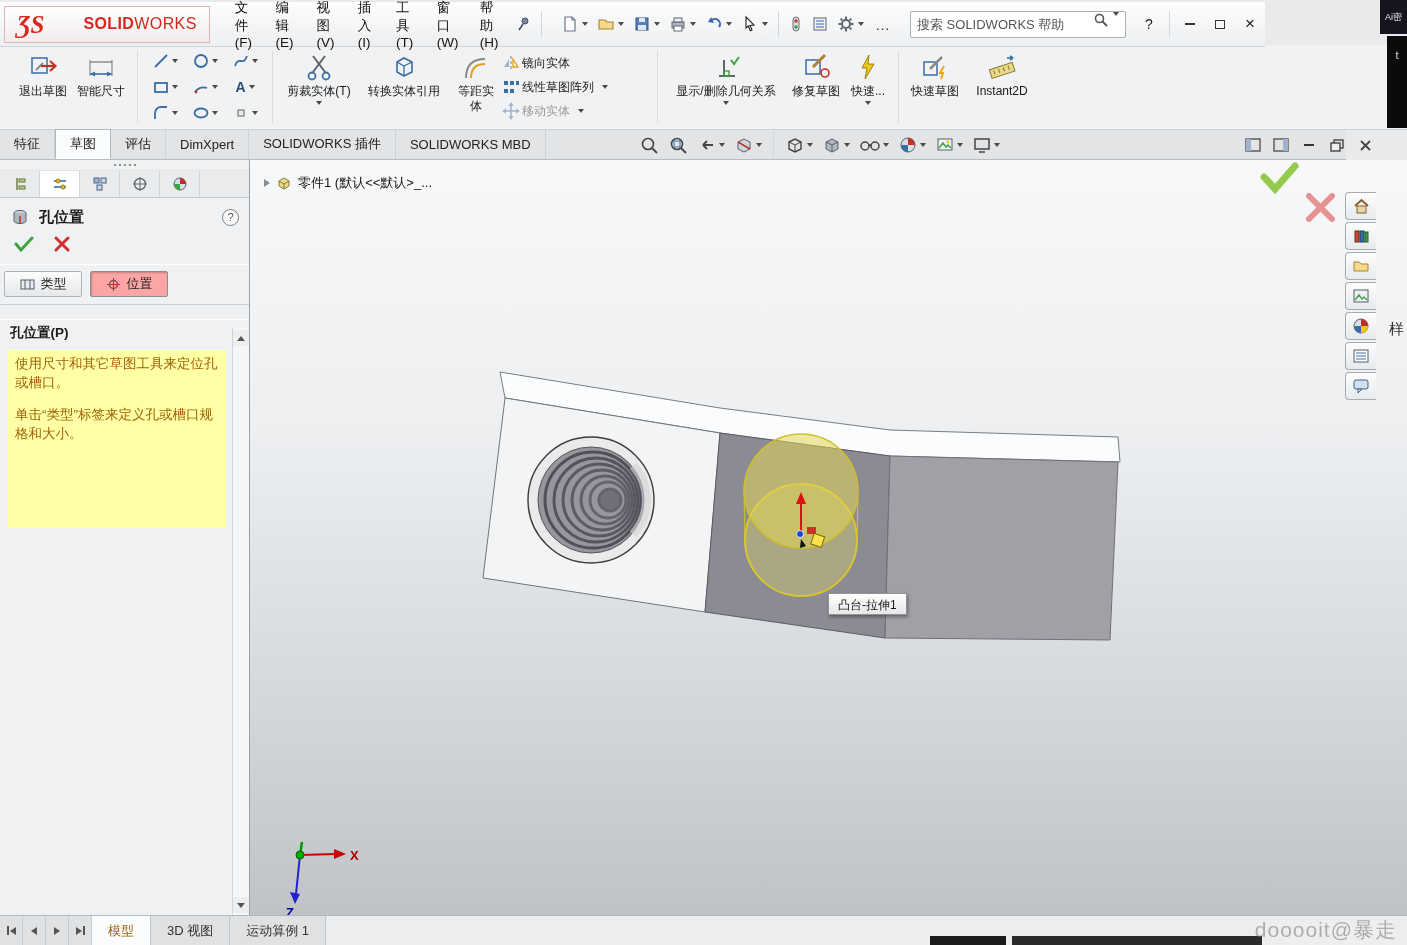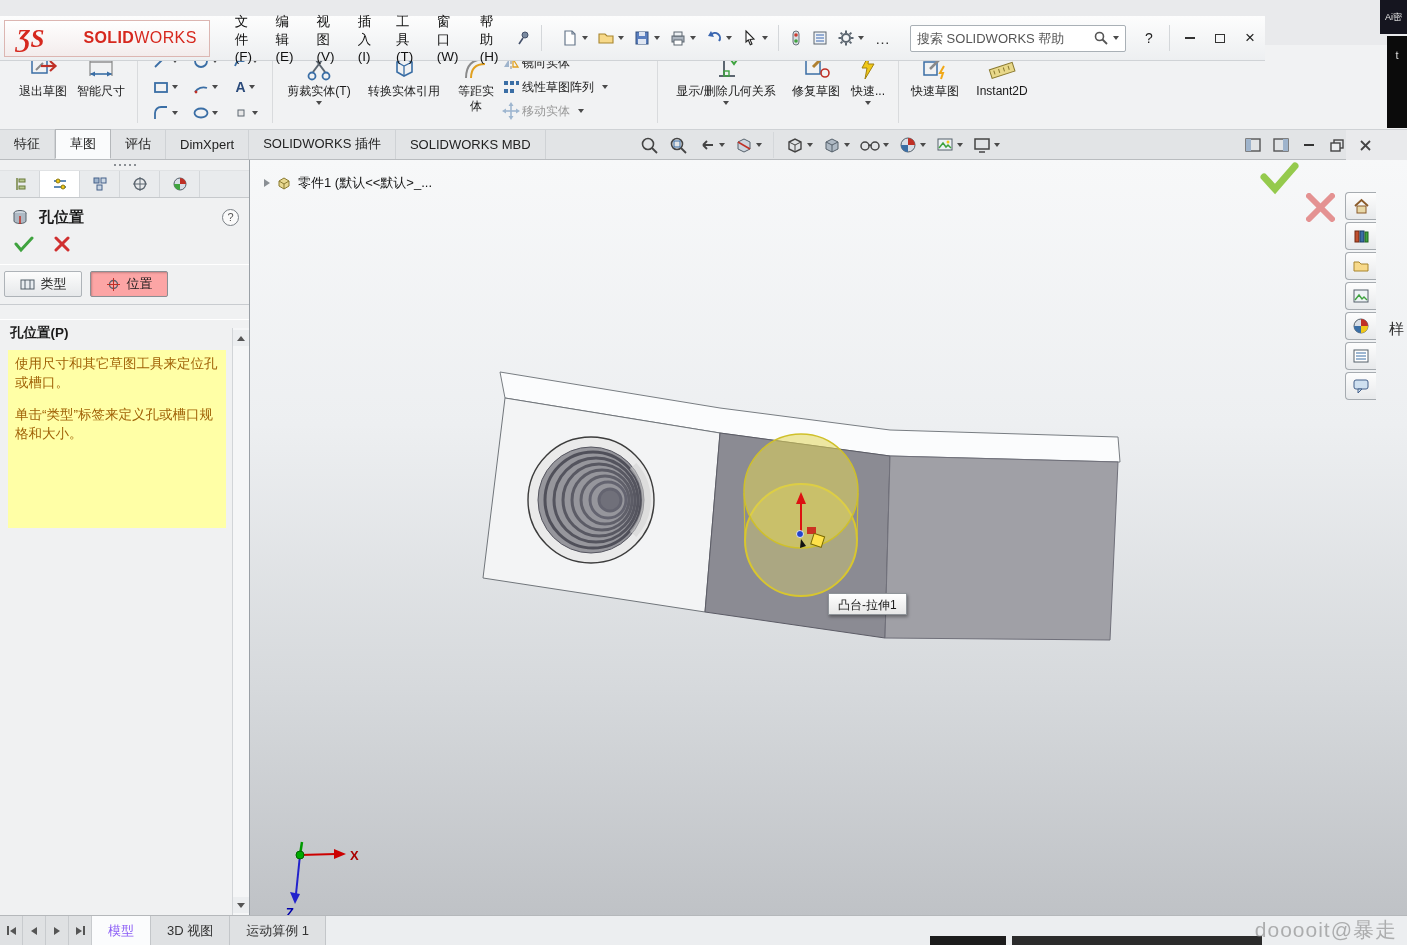--- a/index.html
+++ b/index.html
@@ -6,33 +6,33 @@
 html,body{width:1407px;height:945px;}
 body{font-family:"Liberation Sans","DejaVu Sans",sans-serif;font-size:13px;color:#1b1b1b;background:#e9eaec;overflow:hidden;position:relative;}
 
 
 .caret{width:0;height:0;border-left:3.5px solid transparent;border-right:3.5px solid transparent;border-top:4px solid #4a4a4a;display:inline-block;}
 .tri-l{width:0;height:0;border-top:4px solid transparent;border-bottom:4px solid transparent;border-right:6px solid #555;display:inline-block;}
 .tri-r{width:0;height:0;border-top:4px solid transparent;border-bottom:4px solid transparent;border-left:6px solid #555;display:inline-block;}
 .navbar-el{width:2px;height:9px;background:#555;display:inline-block;}
 
 
-.titlebar{position:absolute;left:0;top:16px;width:1265px;height:45px;background:linear-gradient(#fdfdfd,#edeff1);border-bottom:1px solid #d0d3d6;display:flex;align-items:center;z-index:5;}
+.titlebar{position:absolute;left:0;top:2px;width:1265px;height:45px;background:linear-gradient(#fdfdfd,#edeff1);border-bottom:1px solid #d0d3d6;display:flex;align-items:center;z-index:5;}
 .logo{display:flex;align-items:center;gap:7px;height:37px;padding:0 12px;margin-left:4px;border:1px solid #dcb6b2;background:linear-gradient(#ffffff,#f3ecec);}
 .logo-glyph{font-family:"Liberation Serif",serif;font-style:italic;font-weight:bold;font-size:25px;color:#d6281e;line-height:1;}
 .logo-text{font-size:16px;letter-spacing:.4px;color:#d6281e;}
 .logo-text .lt-b{font-weight:bold;margin-left:32px;}
 .menus{display:flex;margin-left:16px;}
 .menu{padding:5px 9px;font-size:13.5px;color:#111;}
 .tb-icons{display:flex;align-items:center;margin-left:10px;gap:1px;}
 .tbtn{display:flex;align-items:center;gap:3px;padding:3px 4px;border-radius:2px;}
 .tbtn svg{display:block;}
 .vline{width:1px;height:26px;background:#d4d7da;margin:0 5px;}
 .more-btn{font-size:15px;color:#333;padding:0 6px;}
-.search{display:flex;align-items:center;width:226px;height:27px;border:1px solid #a9b0b6;background:#fff;border-radius:2px;padding:0 6px;margin-left:14px;}
+.search{display:flex;width:226px;height:27px;border:1px solid #a9b0b6;background:#fff;border-radius:2px;padding:0 6px;margin-left:14px;}
 .search input{border:none;outline:none;flex:1;font-size:13px;color:#444;background:transparent;font-family:inherit;}
 .search input::placeholder{color:#555;opacity:1;}
 .wc{width:30px;height:27px;display:flex;align-items:center;justify-content:center;font-size:14px;color:#222;}
 .wc-bar{width:10px;height:2px;background:#333;}
 .wc-box{width:10px;height:9px;border:1.5px solid #333;}
 
 
 .ribbon{position:absolute;left:0;top:45px;width:1407px;height:85px;background:#f1f2f3;border-bottom:1px solid #cfd2d5;display:flex;align-items:center;padding-left:14px;z-index:4;}
 .rbig{display:flex;flex-direction:column;align-items:center;justify-content:flex-start;gap:2px;padding:5px 5px 2px;min-width:56px;max-width:100px;height:80px;font-size:12px;text-align:center;color:#1a1a1a;line-height:1.25;}
 .rbig svg{display:block;}
@@ -81,21 +81,21 @@
 .viewport{position:absolute;left:250px;top:160px;width:1157px;height:755px;background:linear-gradient(180deg,#f7f8f9 0%,#edeff1 35%,#d6d9dc 70%,#bfc2c6 100%);overflow:hidden;z-index:1;}
 .ftree{position:absolute;left:14px;top:14px;display:flex;align-items:center;gap:6px;font-size:13px;color:#151515;}
 .vtooltip{position:absolute;left:578px;top:433px;height:22px;padding:3px 9px;background:linear-gradient(#ffffff,#e7e7e7);border:1px solid #8f9499;box-shadow:1px 2px 3px rgba(0,0,0,.35);font-size:12px;white-space:nowrap;}
 .taskpane{position:absolute;left:1095px;top:32px;display:flex;flex-direction:column;gap:2px;}
 .tpbtn{width:31px;height:28px;border:1px solid #a6abb0;border-right:none;border-radius:4px 0 0 4px;background:linear-gradient(#fdfdfd,#e7e9eb);display:flex;align-items:center;justify-content:center;}
 
 
 .bottombar{position:absolute;left:0;top:915px;width:1407px;height:30px;background:#eceef0;border-top:1px solid #b5b8bb;display:flex;align-items:stretch;z-index:5;}
 .navbtn{width:23px;display:flex;align-items:center;justify-content:center;gap:1px;border-right:1px solid #c8cbce;background:#dfe1e3;}
 .btab{padding:0 16px;display:flex;align-items:center;font-size:13px;border-right:1px solid #c3c6c9;background:#dfe1e3;color:#333;}
-.btab.active{background:#fbfcfd;color:#8b5cf6;}
+.btab.active{background:#fbfcfd;color:#a16207;}
 
 
 .fragA{position:absolute;left:1380px;top:0;width:27px;height:34px;background:#15151f;color:#e4e4e4;font-size:9px;display:flex;align-items:center;justify-content:center;z-index:9;}
 .fragB{position:absolute;left:1387px;top:36px;width:20px;height:92px;background:#0b0b0b;color:#ddd;font-size:11px;display:flex;justify-content:center;padding-top:13px;z-index:9;}
 .fragC{position:absolute;left:1389px;top:320px;font-size:15px;color:#2e2e2e;z-index:9;}
 .fragD{position:absolute;left:930px;top:936px;width:76px;height:9px;background:#1c1c1c;z-index:9;}
 .fragE{position:absolute;left:1012px;top:936px;width:250px;height:9px;background:#2b2b2b;z-index:9;}
 .watermark{position:absolute;right:10px;bottom:1px;font-size:21px;color:rgba(120,120,120,.55);z-index:10;letter-spacing:1px;}
 </style>
 </head>

